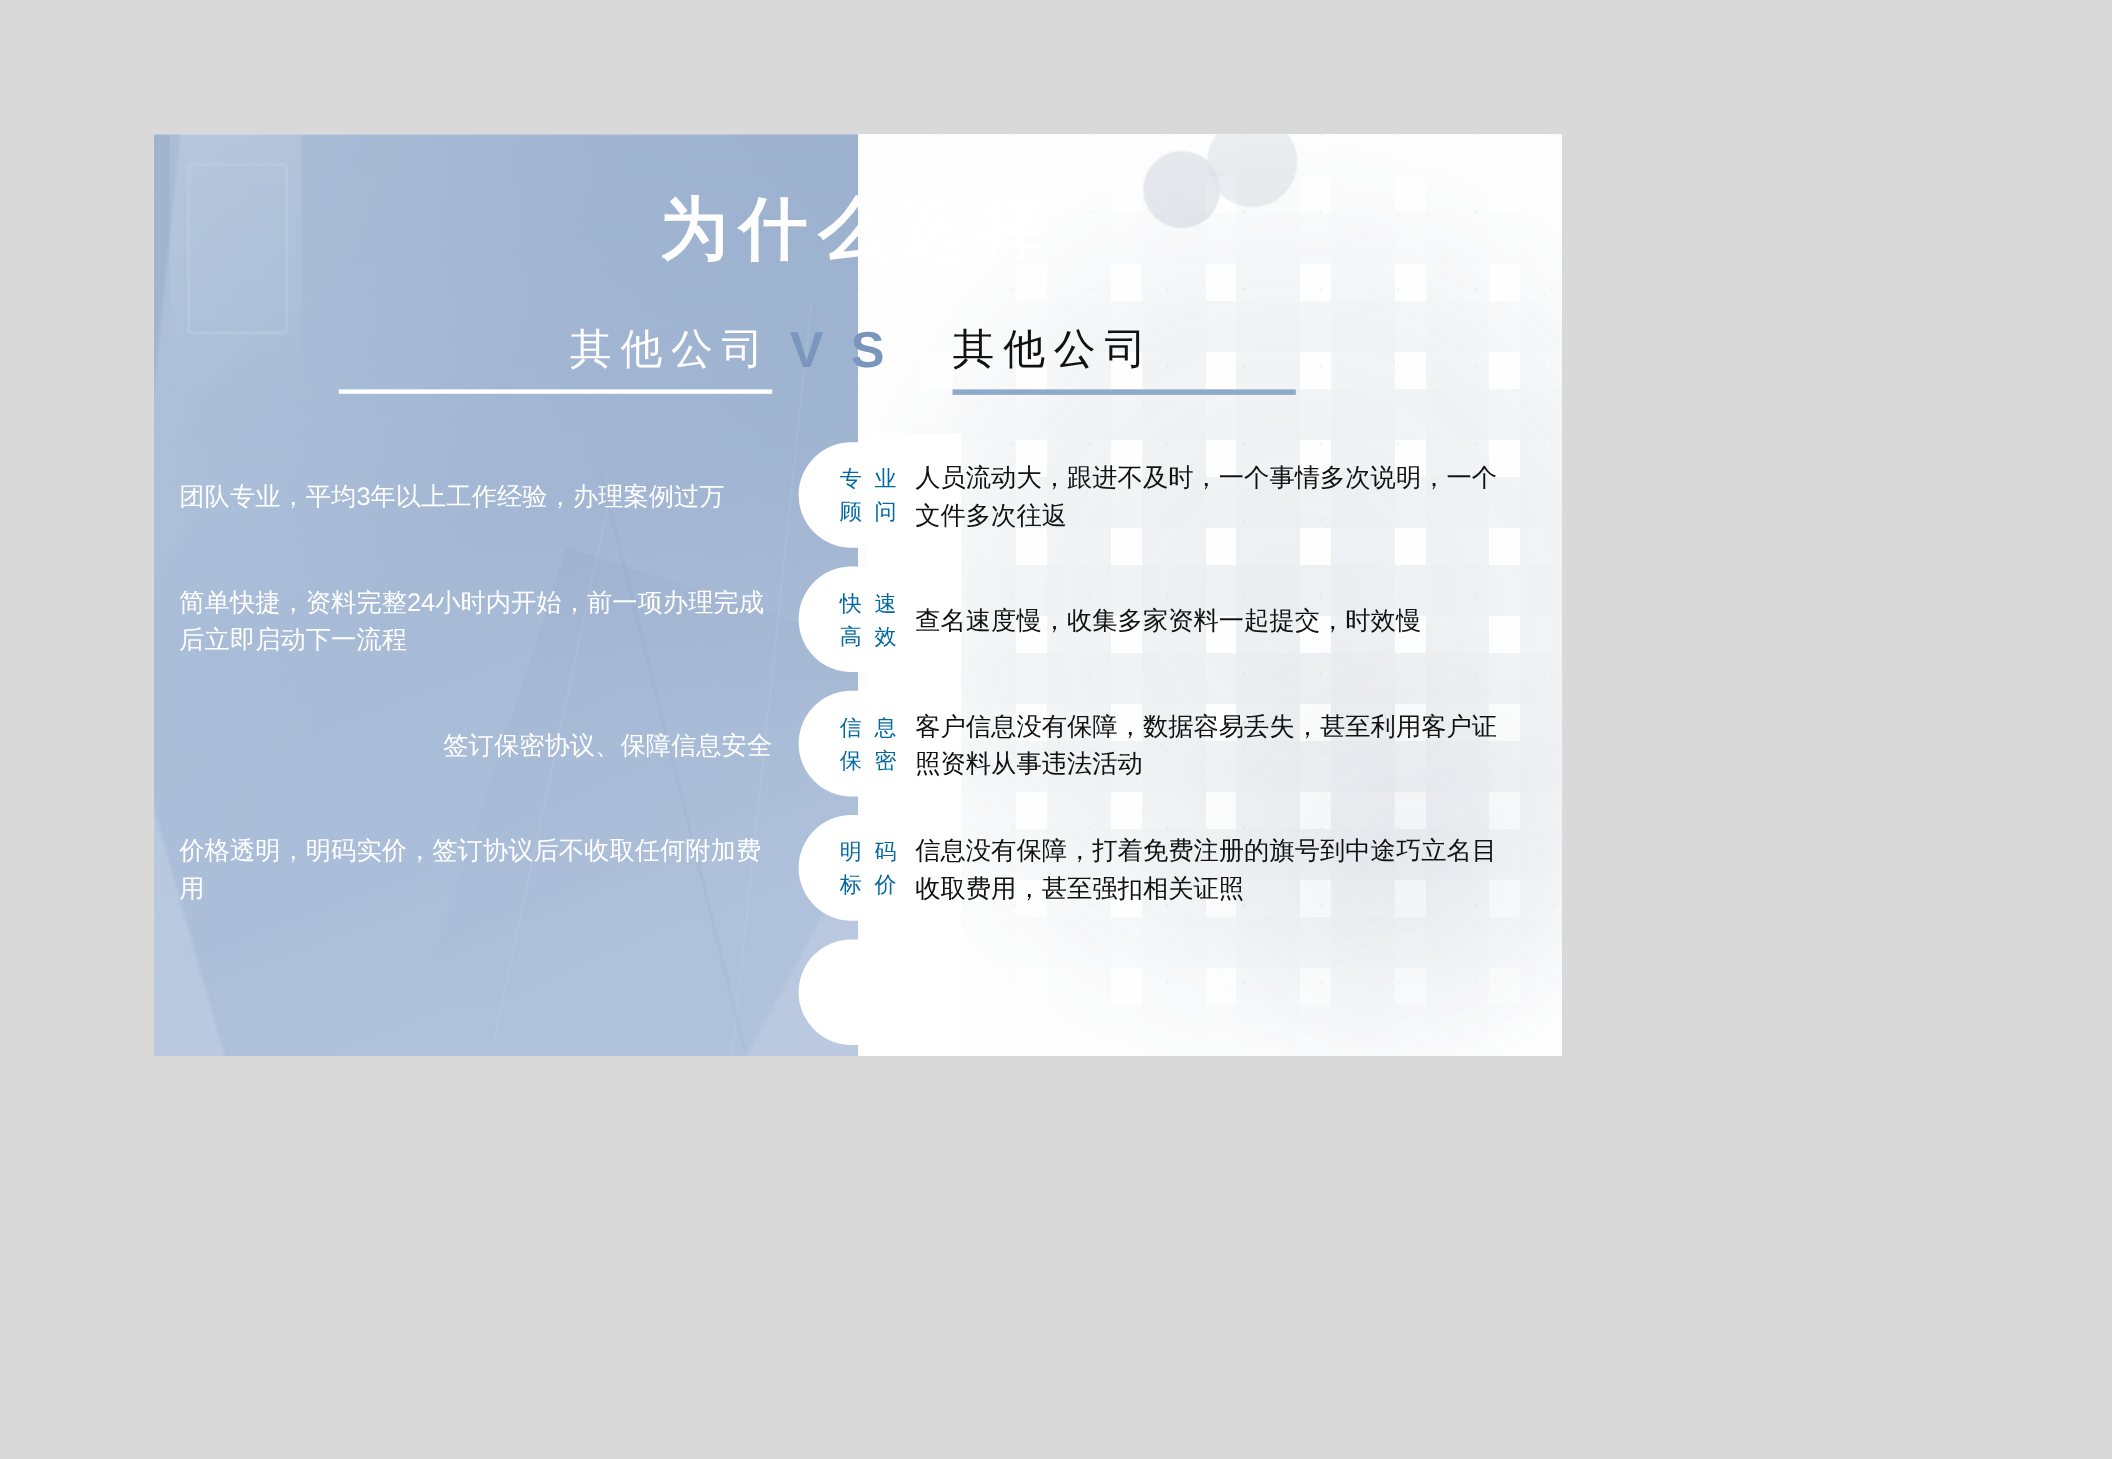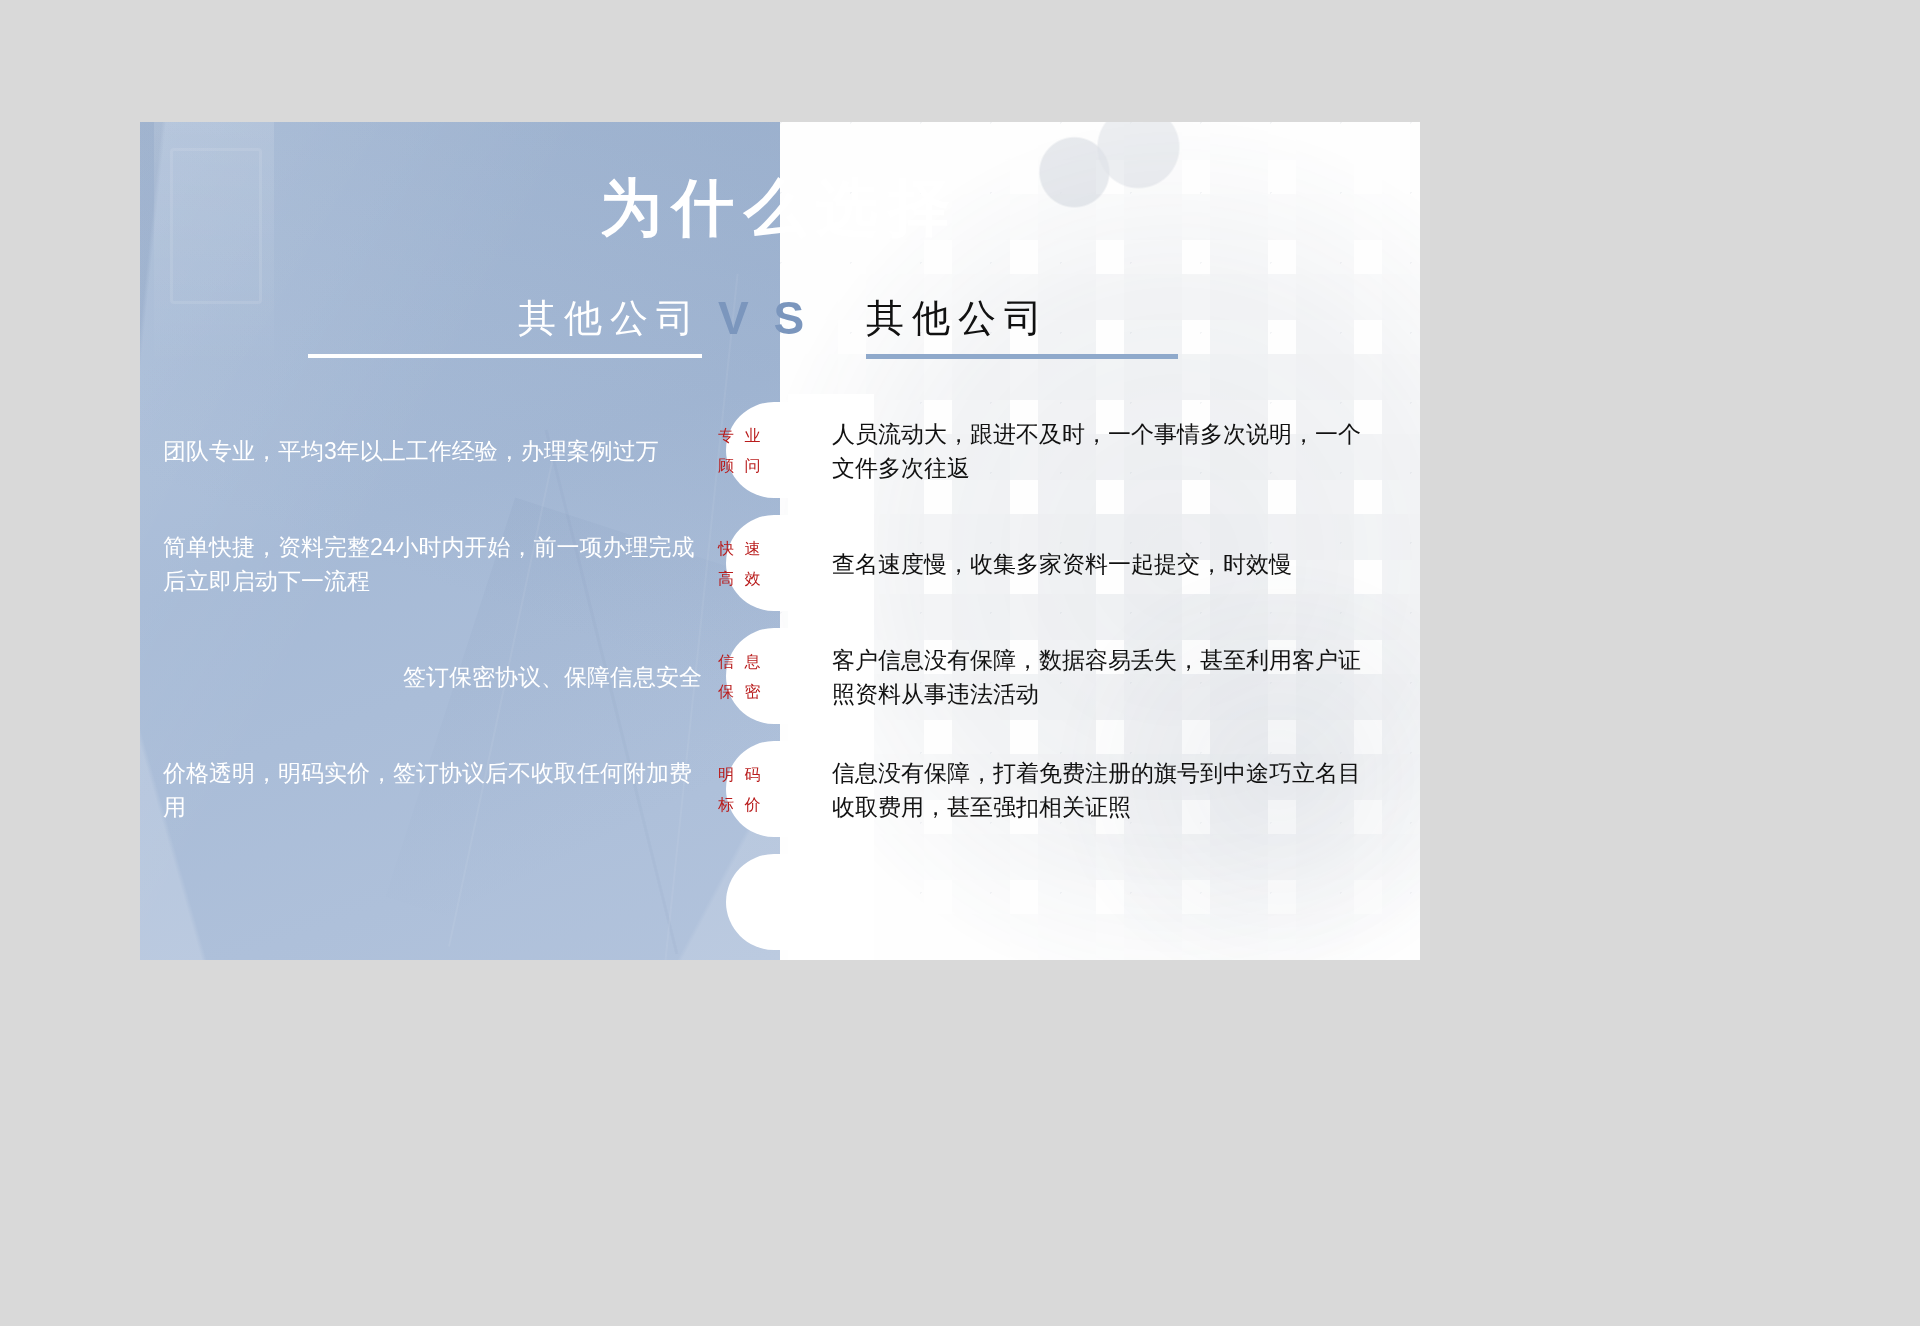--- a/index.html
+++ b/index.html
@@ -92,22 +92,22 @@
 
   
   .rows{position:absolute;left:0;top:272px;width:1280px;height:566px;z-index:5;}
   .row{position:relative;height:113px;display:flex;align-items:center;}
   .row .left{
     width:578px;box-sizing:border-box;padding-right:16px;
     color:#ffffff;font-size:23px;line-height:34px;text-align:left;padding-left:23px;
   }
   .row.align-right .left{text-align:right;}
   .row .pill{
-    position:relative;width:100px;flex:0 0 100px;text-align:left;
-    color:#b91c1c;font-size:16px;line-height:30px;letter-spacing:3px;
+    position:relative;width:100px;flex:0 0 100px;text-align:right;
+    color:#0369a1;font-size:20px;line-height:30px;letter-spacing:3px;
     z-index:3;
   }
   .row .pill b{font-weight:400;display:block;}
   .row .right{
     flex:1;box-sizing:border-box;padding-left:14px;padding-right:38px;
     color:#111111;font-size:23px;line-height:34px;
   }
 
   
   .divider{

